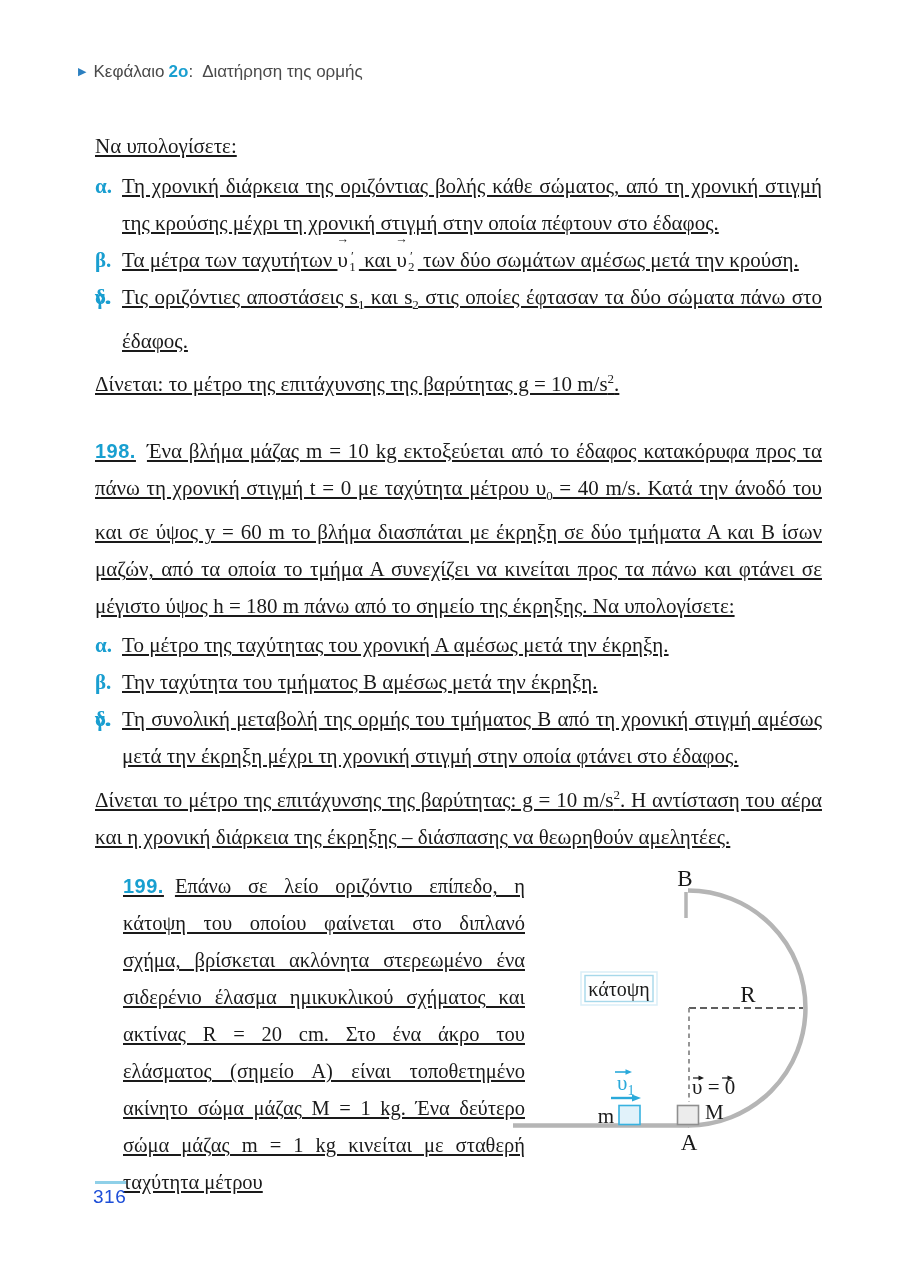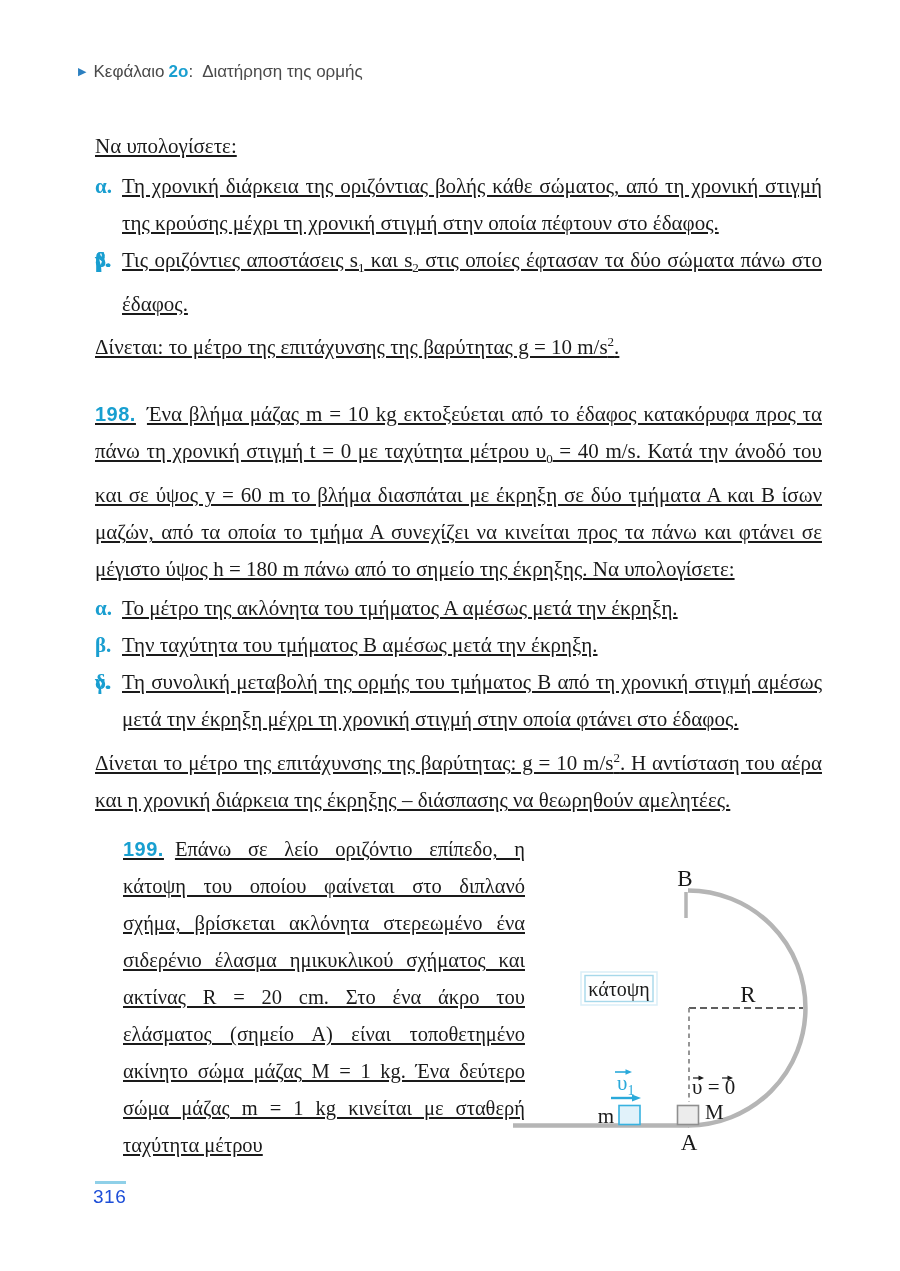--- a/index.html
+++ b/index.html
@@ -99,38 +99,39 @@
 
     <p class="lead">Να υπολογίσετε:</p>
 
     <ul class="items">
       <li>
         <span class="mk">α.</span>
         <span>Τη χρονική διάρκεια της οριζόντιας βολής κάθε σώματος, από τη χρονική στιγμή της κρούσης μέχρι τη χρονική στιγμή στην οποία πέφτουν στο έδαφος.</span>
       </li>
       <li>
         <span class="mk">β.</span>
+        <span>Τα μέτρα των ταχυτήτων <span class="vec">υ</span><span class="stk">′<br>1</span> και <span class="vec">υ</span><span class="stk">′<br>2</span> των δύο σωμάτων αμέσως μετά την κρούση.</span>
       </li>
       <li>
         <span class="mk">γ.</span>
       </li>
       <li>
         <span class="mk">δ.</span>
         <span>Τις οριζόντιες αποστάσεις s<sub>1</sub> και s<sub>2</sub> στις οποίες έφτασαν τα δύο σώματα πάνω στο έδαφος.</span>
       </li>
     </ul>
 
     <p class="given">Δίνεται: το μέτρο της επιτάχυνσης της βαρύτητας g = 10 m/s<sup>2</sup>.</p>
 
     <div class="prob prob198">
       <p class="pbody"><span class="pnum">198.</span><span>Ένα βλήμα μάζας m = 10 kg εκτοξεύεται από το έδαφος κατακόρυφα προς τα πάνω τη χρονική στιγμή t = 0 με ταχύτητα μέτρου υ<sub>0</sub> = 40 m/s. Κατά την άνοδό του και σε ύψος y = 60 m το βλήμα διασπάται με έκρηξη σε δύο τμήματα Α και Β ίσων μαζών, από τα οποία το τμήμα Α συνεχίζει να κινείται προς τα πάνω και φτάνει σε μέγιστο ύψος h = 180 m πάνω από το σημείο της έκρηξης. Να υπολογίσετε:</span></p>
       <ul class="items">
         <li>
           <span class="mk">α.</span>
-          <span>Το μέτρο της ακλόνητα του τμήματος Α αμέσως μετά την έκρηξη.</span>
+          <span>Το μέτρο της ταχύτητας του χρονική Α αμέσως μετά την έκρηξη.</span>
         </li>
         <li>
           <span class="mk">β.</span>
           <span>Την ταχύτητα του τμήματος Β αμέσως μετά την έκρηξη.</span>
         </li>
         <li>
           <span class="mk">γ.</span>
         </li>
         <li>
           <span class="mk">δ.</span>

